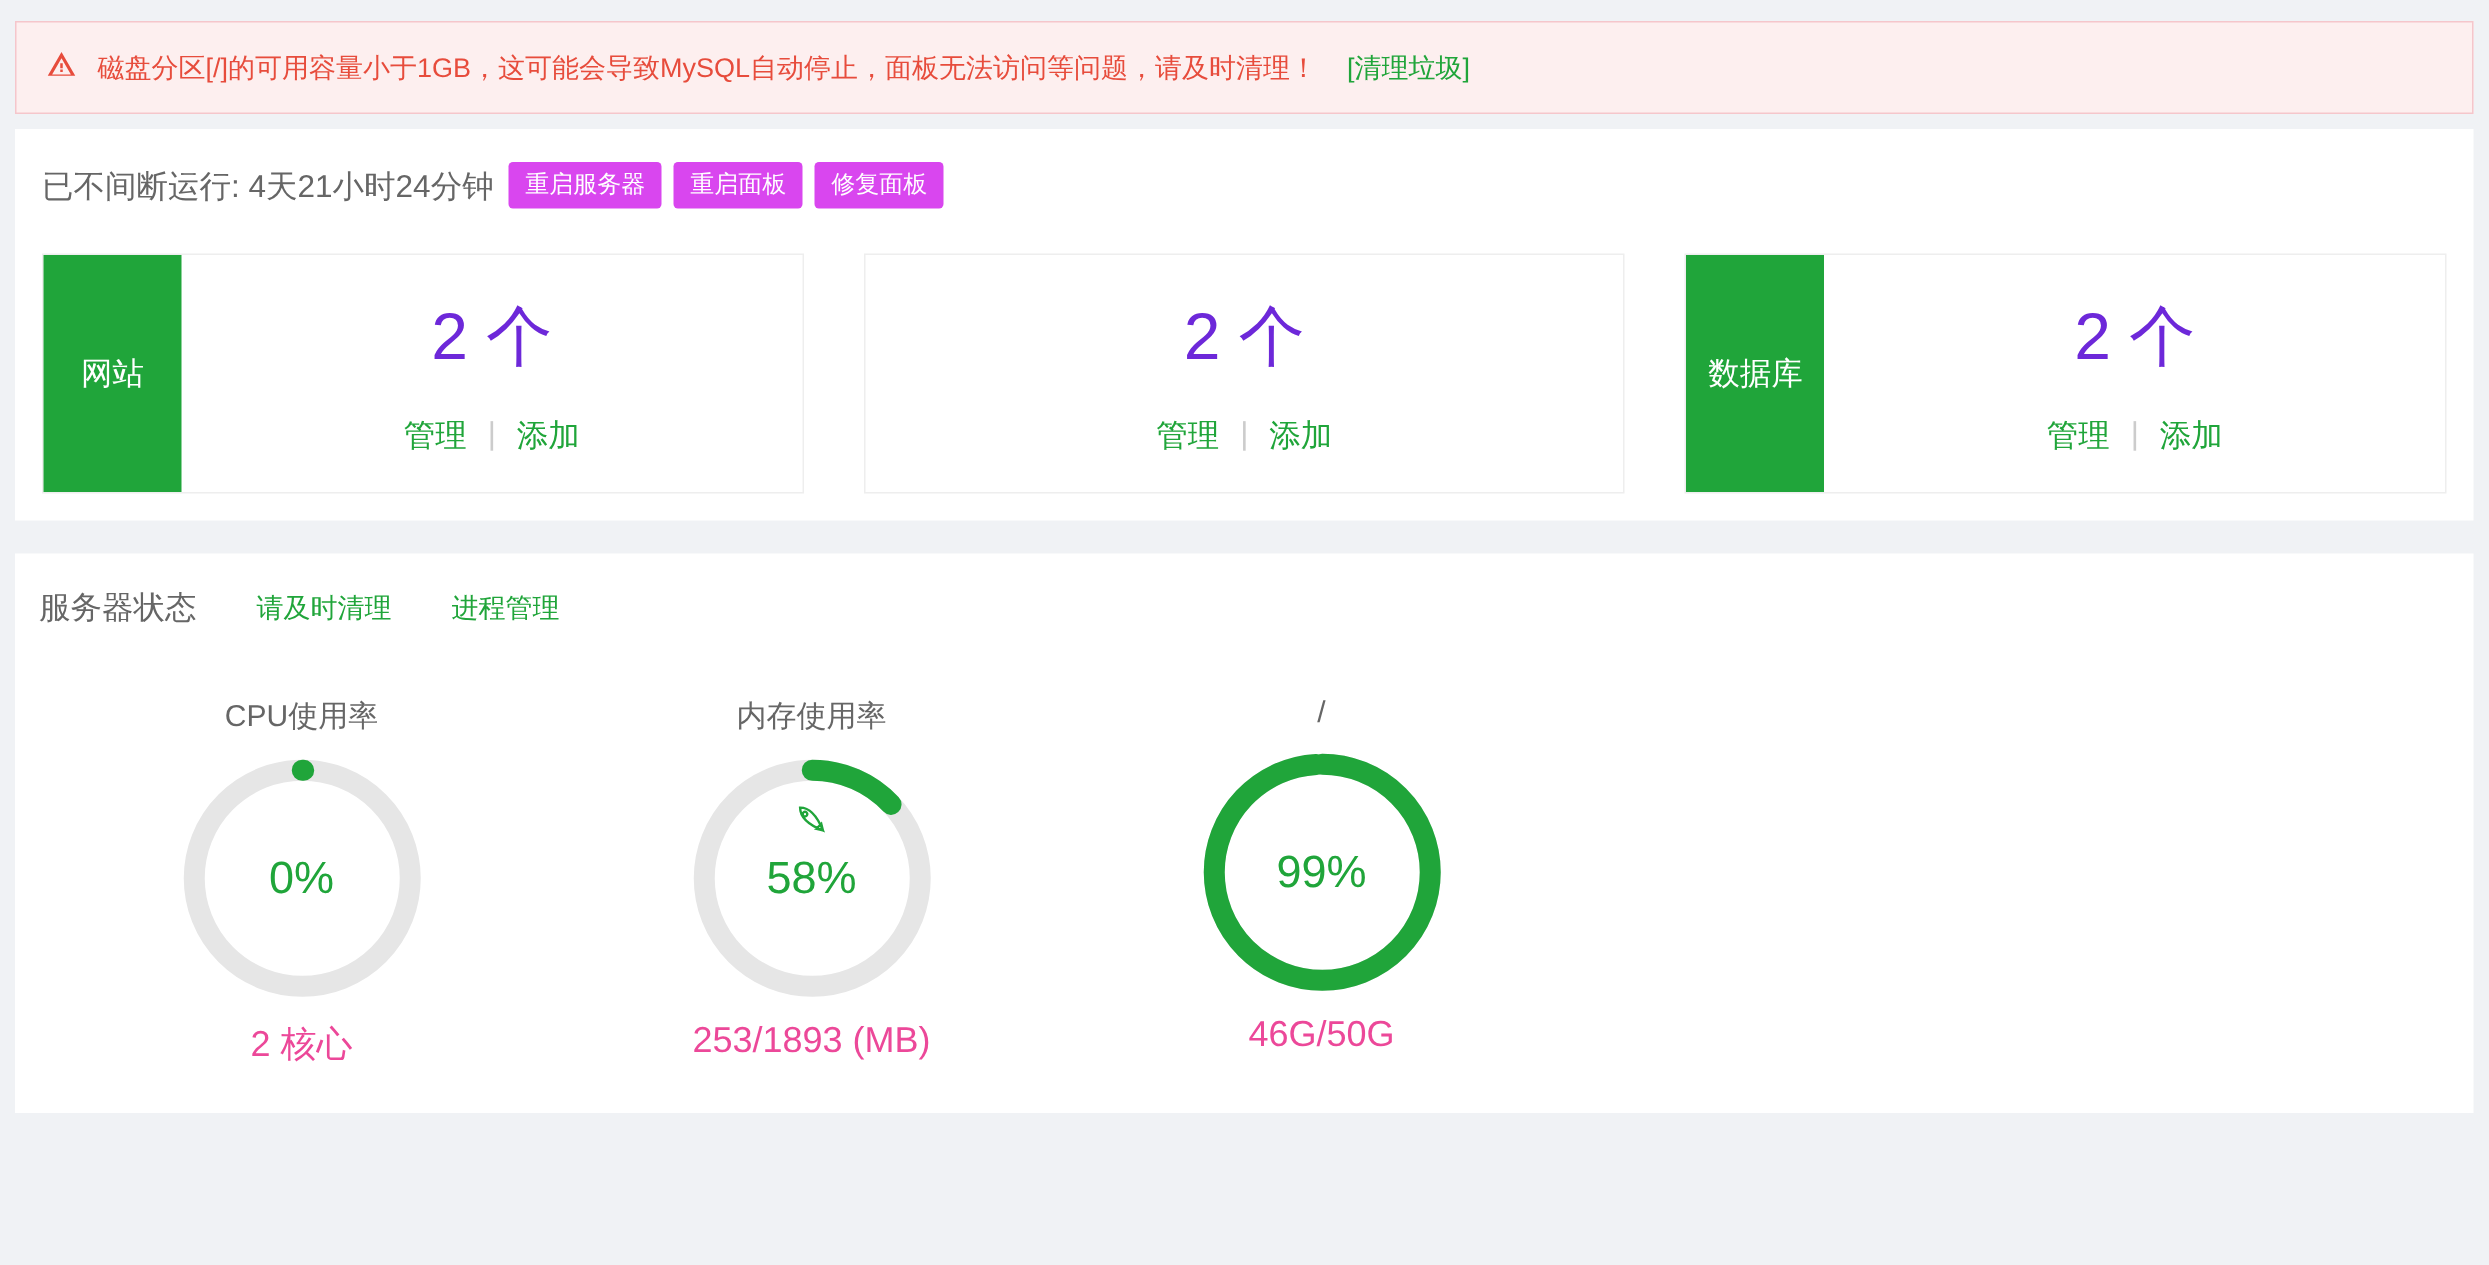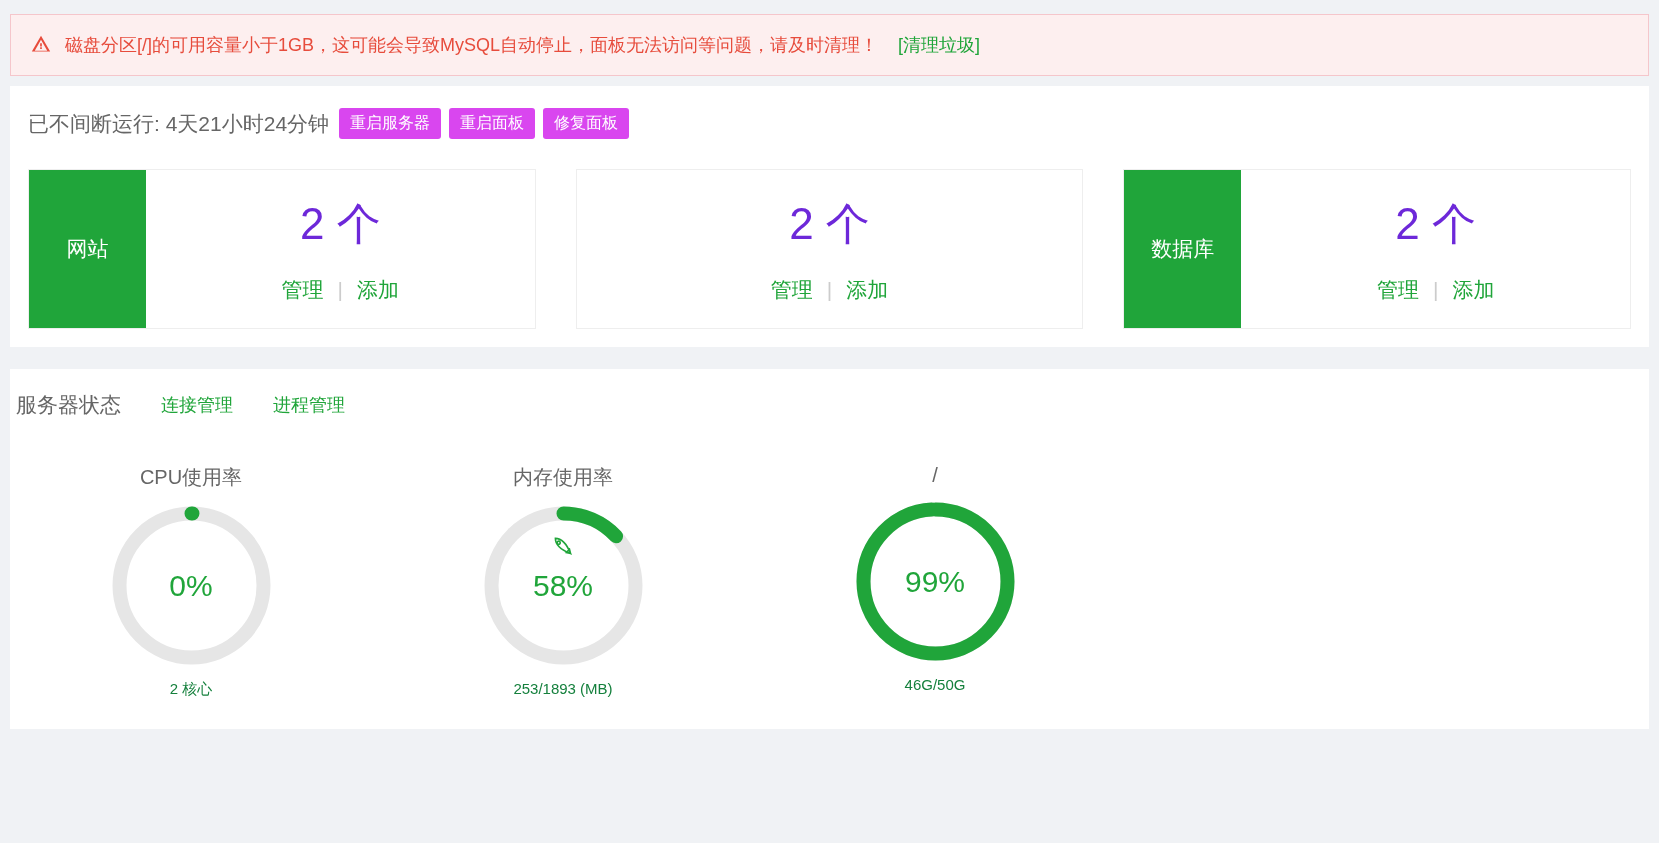--- a/index.html
+++ b/index.html
@@ -58,21 +58,21 @@
       margin-top: 30px;
     }
     .card {
       flex: 1;
       display: flex;
       border: 1px solid #eee;
       background: #fff;
       height: 160px;
     }
     .card .side {
-      width: 117px;
+      width: 92px;
       background: #20a53a;
       color: #fff;
       display: flex;
       align-items: center;
       justify-content: center;
       font-size: 21px;
       flex-shrink: 0;
     }
     .card .body {
       flex: 1;
@@ -92,34 +92,34 @@
       align-items: center;
       gap: 14px;
       font-size: 21px;
     }
     .card .actions .act { color: #20a53a; cursor: pointer; }
     .card .actions .sep { color: #ccc; }
 
     .status-section {
       margin: 22px 10px 0 10px;
       background: #fff;
-      padding: 22px 18px 30px 6px;
+      padding: 22px 18px 30px 16px;
     }
     .status-head {
       display: flex;
       align-items: center;
       gap: 40px;
       font-size: 21px;
     }
     .status-head .title { color: #666; }
     .status-head .hlink { color: #20a53a; font-size: 18px; cursor: pointer; }
 
     .gauges {
       display: flex;
-      gap: 102px;
+      gap: 70px;
       margin-top: 45px;
       padding-left: 40px;
     }
     .gauge {
       width: 270px;
       display: flex;
       flex-direction: column;
       align-items: center;
       gap: 12px;
     }
@@ -137,21 +137,21 @@
       font-weight: 500;
     }
     .g-rocket {
       position: absolute;
       top: 30px; left: 0; right: 0;
       display: flex;
       justify-content: center;
       color: #20a53a;
       font-size: 20px;
     }
-    .gauge .g-sub { font-size: 15px; color: #15803d; }
+    .gauge .g-sub { font-size: 24px; color: #ec4899; }
   </style>
 </head>
 <body>
 
 <div class="alert">
   <span class="warn-icon">
     <svg width="20" height="20" viewBox="0 0 24 24">
         <path fill="currentColor" d="M12 2 1 21h22L12 2zm0 5 7.5 13h-15L12 7zm-1 4v4h2v-4h-2zm0 5v2h2v-2h-2z"></path>
       </svg>
   </span>
@@ -206,21 +206,21 @@
         <span class="act">添加</span>
       </div>
     </div>
       </div>
     </div>
 </div>
 
 <div class="status-section">
   <div class="status-head">
     <span class="title">服务器状态</span>
-    <span class="hlink">连接管理</span>
+    <span class="hlink">请及时清理</span>
     <span class="hlink">进程管理</span>
   </div>
   <div class="gauges" id="gauges">
       <div class="gauge">
     <div class="g-title">CPU使用率</div>
     <div class="g-wrap">
       <svg width="165" height="165">
         <circle cx="82.5" cy="82.5" r="72" fill="none" stroke="#e6e6e6" stroke-width="14"></circle>
         <circle cx="82.5" cy="82.5" r="72" fill="none" stroke="#20a53a" stroke-width="14" stroke-linecap="round" stroke-dasharray="1 452.3893421169302"></circle>
       </svg>

